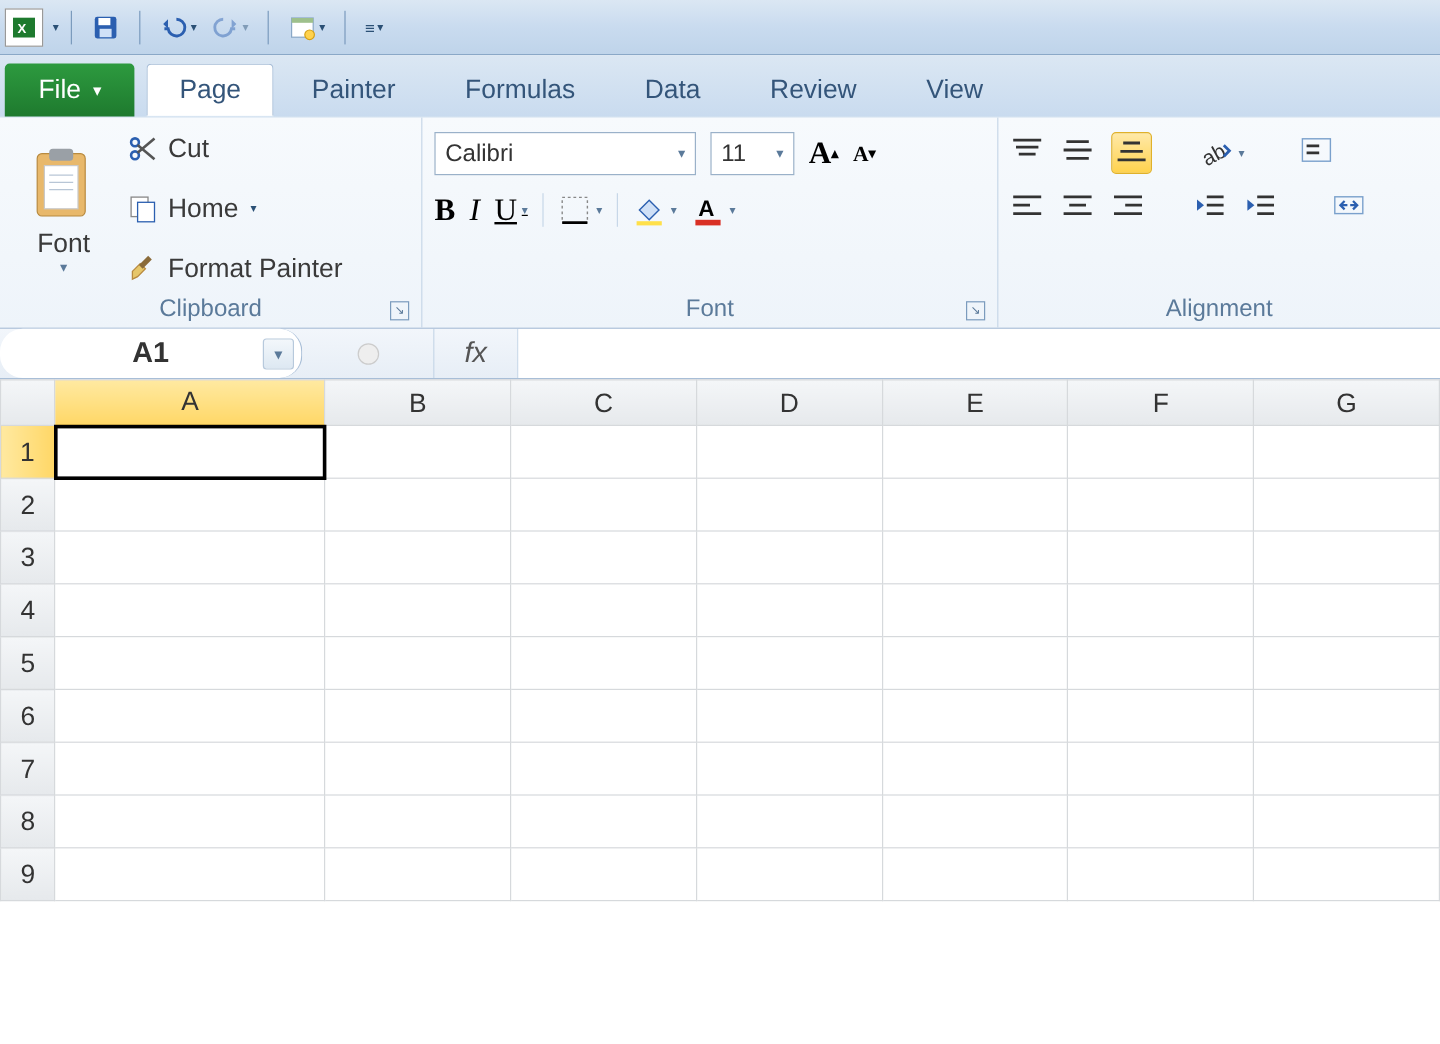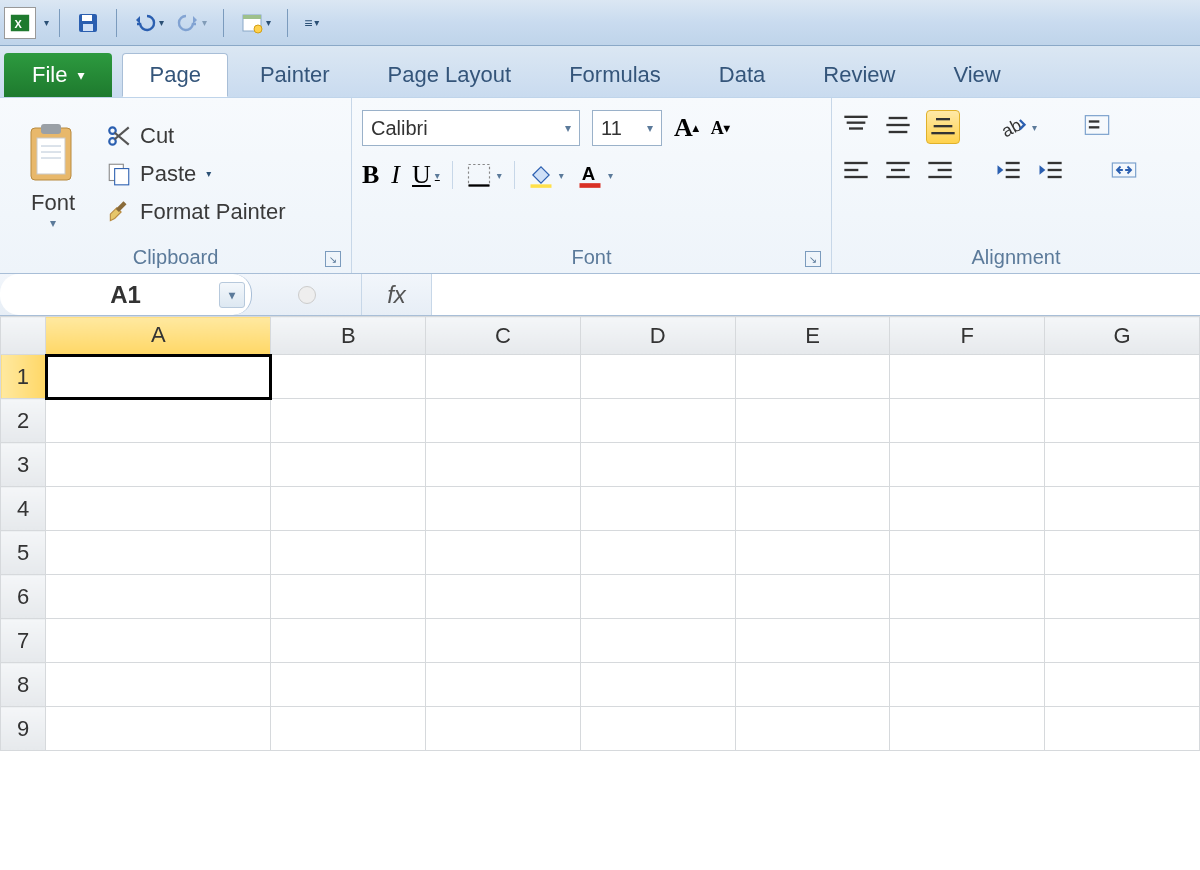--- a/index.html
+++ b/index.html
@@ -28,21 +28,21 @@
 .group-label { text-align: center; color: #5b7a9a; font-size: 20px; padding-top: 2px; display: flex; align-items: center; justify-content: center; gap: 6px; }
 .dialog-launcher { width: 16px; height: 16px; border: 1px solid #7b9bbd; display: inline-flex; align-items: center; justify-content: center; font-size: 10px; color: #5b7a9a; margin-left: auto; }
 .group-footer { display: flex; align-items: center; justify-content: center; position: relative; height: 26px; }
 .group-footer .dialog-launcher { position: absolute; right: 0; bottom: 2px; }
 
 
 .paste-big { width: 86px; display: flex; flex-direction: column; align-items: center; justify-content: center; padding-top: 4px; }
 .paste-big svg { width: 56px; height: 64px; }
 .paste-big-label { font-size: 22px; color: #3a3a3a; margin-top: 4px; }
 .paste-drop { font-size: 12px; color: #5b7a9a; }
-.clip-items { display: flex; flex-direction: column; justify-content: center; gap: 12px; padding-left: 10px; }
+.clip-items { display: flex; flex-direction: column; justify-content: center; gap: 24px; padding-left: 10px; }
 .clip-item { display: flex; align-items: center; font-size: 22px; color: #3a3a3a; gap: 8px; white-space: nowrap; }
 .clip-item svg { width: 26px; height: 26px; flex-shrink: 0; }
 
 
 .font-rows { display: flex; flex-direction: column; gap: 14px; padding-top: 6px; }
 .font-row { display: flex; align-items: center; gap: 12px; }
 .combo { height: 36px; background: #fff; border: 1px solid #9ab1c9; display: flex; align-items: center; padding: 0 8px; font-size: 20px; color: #333; }
 .combo .combo-drop { margin-left: auto; font-size: 12px; color: #5b7a9a; padding-left: 10px; }
 .fontname { width: 218px; }
 .fontsize { width: 70px; }
@@ -130,21 +130,20 @@
     <span class="qat-drop">▾</span>
   </span>
   <span class="qat-sep"></span>
   <span class="qat-btn" style="font-size:14px;color:#2b5075;">≡<span class="qat-drop">▾</span></span>
 </div>
 
 <div class="tabs-row">
   <div class="file-tab">File</div>
   <div class="tab active">Page</div>
   <div class="tab">Painter</div>
-  <div class="tab">Page Layout</div>
   <div class="tab">Formulas</div>
   <div class="tab">Data</div>
   <div class="tab">Review</div>
   <div class="tab">View</div>
 </div>
 
 <div class="ribbon">
 
   <div class="group" style="width:352px">
     <div class="group-body">
@@ -168,21 +167,21 @@
               <line x1="8" y1="9" x2="21" y2="20" stroke="#555" stroke-width="2"></line>
               <line x1="8" y1="15" x2="21" y2="4" stroke="#555" stroke-width="2"></line>
             </svg>
           <span>Cut</span>
         </div>
         <div class="clip-item">
           <svg viewBox="0 0 24 24">
               <rect x="3" y="3" width="13" height="15" fill="#fff" stroke="#888"></rect>
               <rect x="8" y="7" width="13" height="15" fill="#fff" stroke="#2b5fb0"></rect>
             </svg>
-          <span>Paste</span>
+          <span>Home</span>
           <span class="qat-drop">▾</span>
         </div>
         <div class="clip-item">
           <svg viewBox="0 0 24 24">
               <path d="M4 14l6-6 4 4-6 6-4 2z" fill="#e6c66a" stroke="#b88a3f"></path>
               <rect x="12" y="2" width="4" height="10" transform="rotate(45 14 7)" fill="#8a6b3a"></rect>
             </svg>
           <span>Format Painter</span>
         </div>
       </div>

